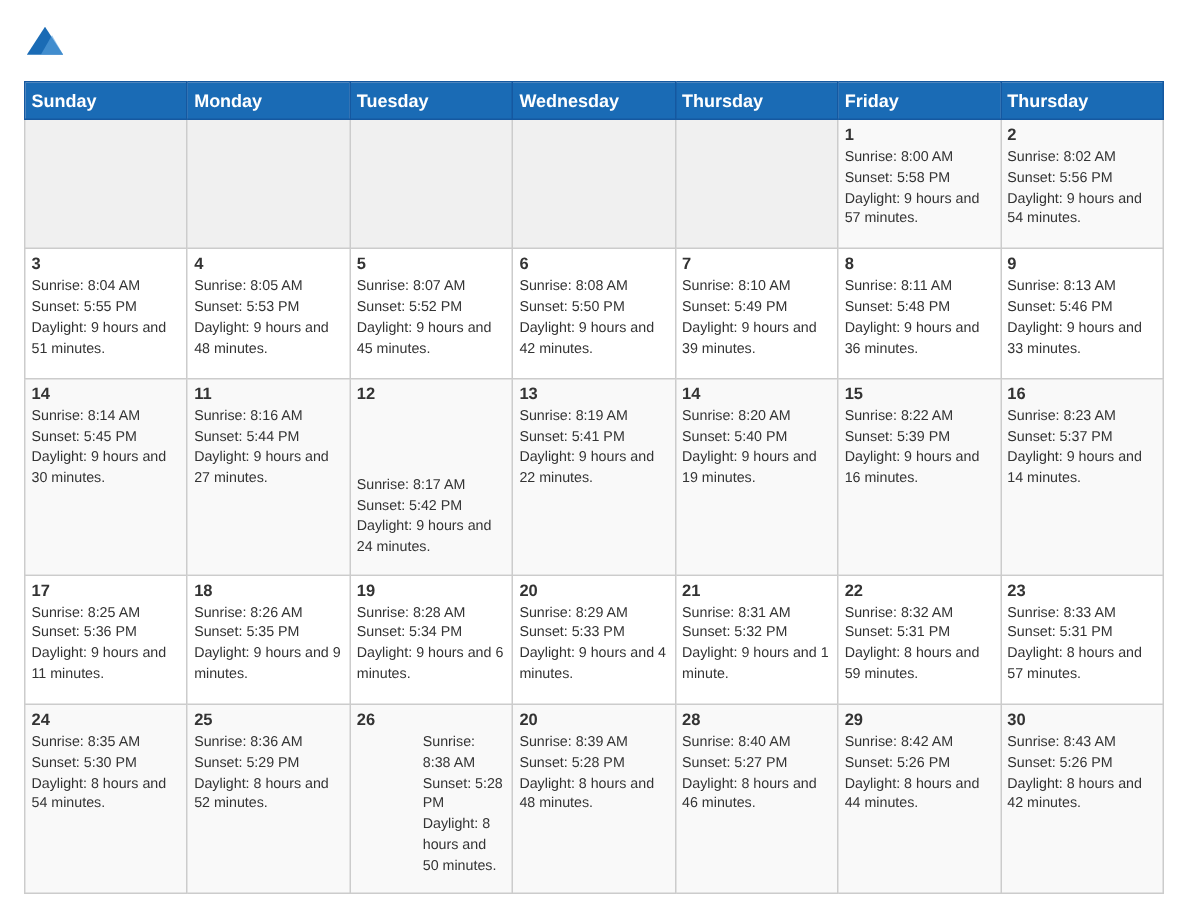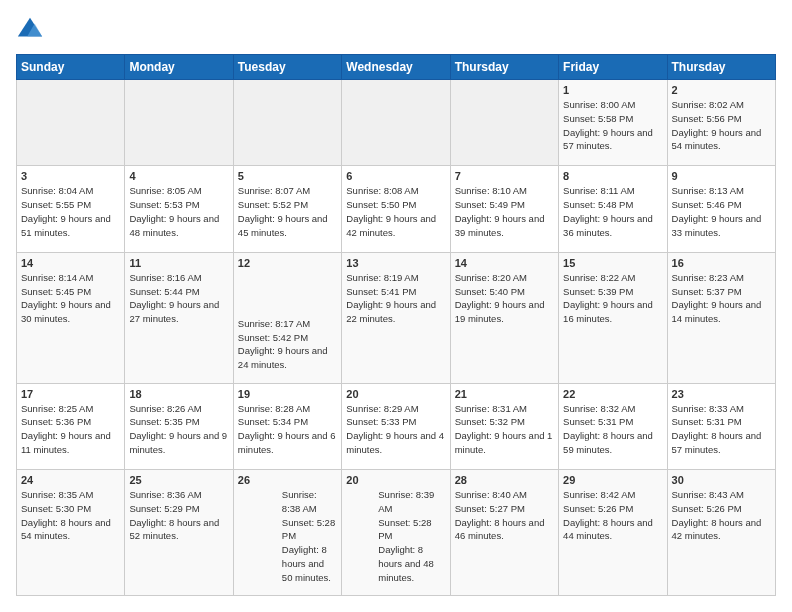--- a/index.html
+++ b/index.html
@@ -296,21 +296,21 @@
 Daylight: 8 hours and 52 minutes.</div>
           </td>
           <td>
             <span class="day-num">26</span>
             <div class="day-info" style="white-space: pre-line; margin-left: 44px;">Sunrise: 8:38 AM
 Sunset: 5:28 PM
 Daylight: 8 hours and 50 minutes.</div>
           </td>
           <td>
             <span class="day-num">20</span>
-            <div class="day-info" style="white-space: pre-line; margin-left: 32px;">Sunrise: 8:39 AM
+            <div class="day-info" style="white-space: pre-line;">Sunrise: 8:39 AM
 Sunset: 5:28 PM
 Daylight: 8 hours and 48 minutes.</div>
           </td>
           <td>
             <span class="day-num">28</span>
             <div class="day-info" style="white-space: pre-line;">Sunrise: 8:40 AM
 Sunset: 5:27 PM
 Daylight: 8 hours and 46 minutes.</div>
           </td>
           <td>

